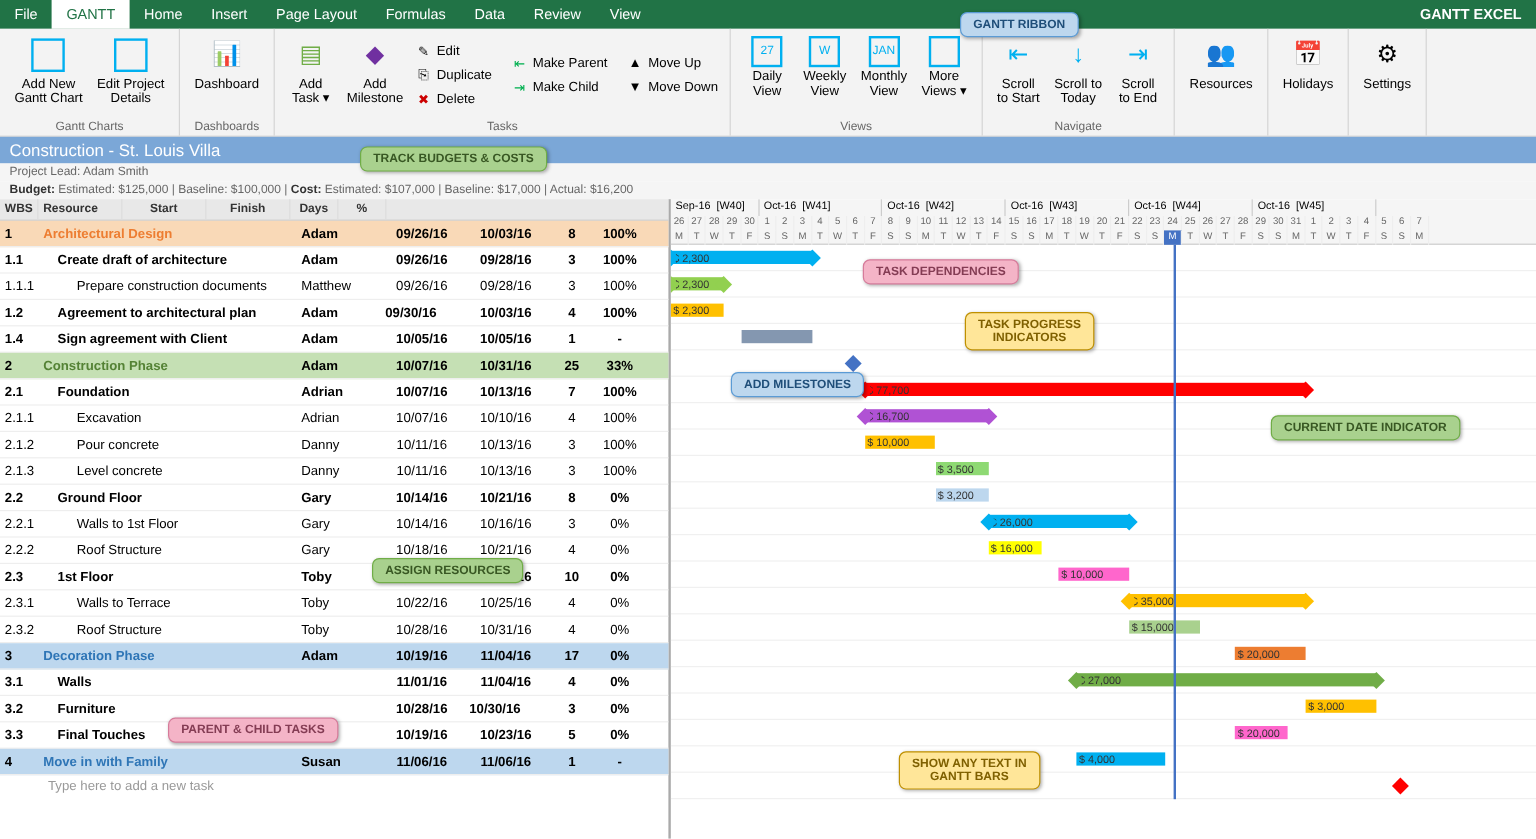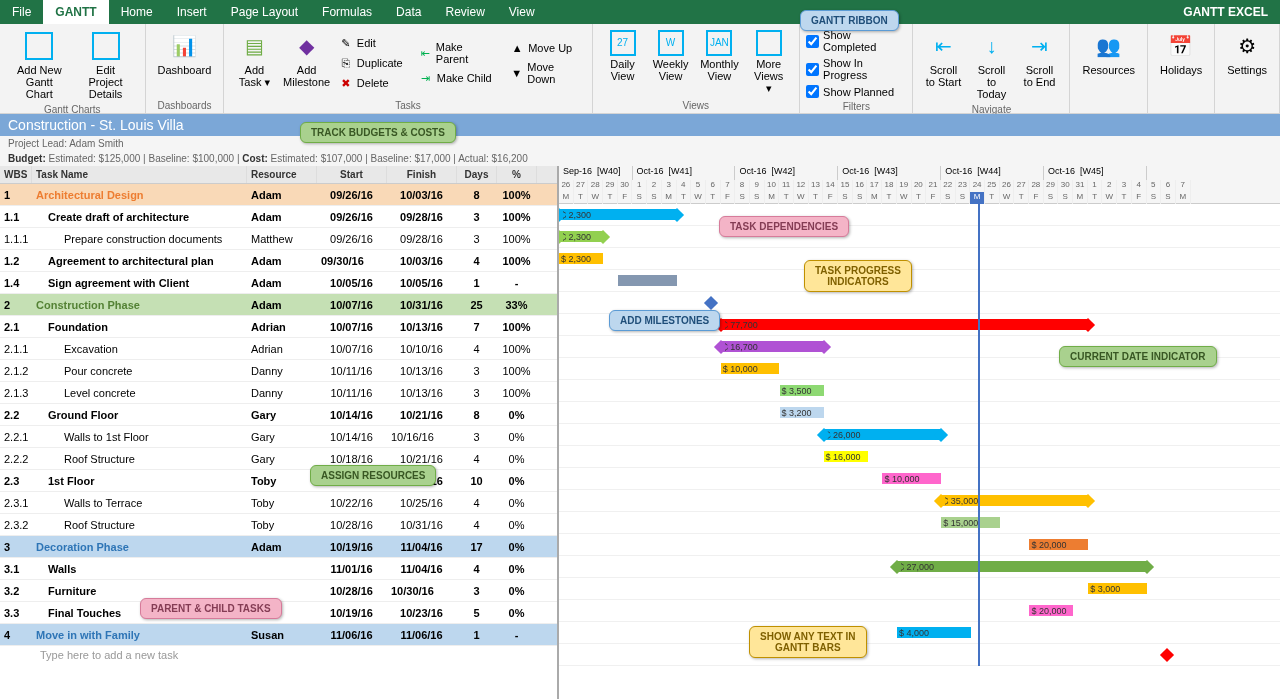--- a/index.html
+++ b/index.html
@@ -1,19 +1,19 @@
 <!DOCTYPE html>
 <html><head>
 <meta charset="utf-8">
 <style>
 *{box-sizing:border-box;margin:0;padding:0;font-family:'Segoe UI',Tahoma,sans-serif}
 body{background:#fff;font-size:11px;overflow:hidden;width:1280px;height:699px}
 .menubar{background:#217346;color:#fff;height:24px;display:flex;align-items:center;font-size:12px}
 .menubar .tab{padding:0 12px;height:24px;display:flex;align-items:center;cursor:pointer}
-.menubar .tab.active{background:#fff;color:#217346;font-weight:700}
+.menubar .tab.active{background:#fff;color:#217346;font-weight:400}
 .menubar .spacer{flex:1}
 .menubar .app-name{padding:0 12px;font-weight:600}
 .ribbon{background:#f3f3f3;border-bottom:1px solid #d4d4d4;height:90px;display:flex;position:relative}
 .ribbon-group{border-right:1px solid #d4d4d4;display:flex;flex-direction:column;padding:4px 6px 0}
 .ribbon-group .buttons{display:flex;flex:1}
 .ribbon-group .label{text-align:center;font-size:10px;color:#666;padding:2px 0}
 .rbtn{display:flex;flex-direction:column;align-items:center;padding:2px 6px;cursor:pointer;text-align:center;font-size:11px;line-height:12px;min-width:48px}
 .rbtn .ico{width:32px;height:32px;margin-bottom:2px;display:flex;align-items:center;justify-content:center;font-size:20px}
 .rbtn-sm{display:flex;align-items:center;padding:2px 4px;cursor:pointer;font-size:11px;gap:4px}
 .rbtn-sm .ico-sm{width:14px;height:14px;display:inline-flex;align-items:center;justify-content:center}
@@ -181,39 +181,20 @@
       <div class="rbtn">
           <div class="ico" style="border:2px solid #00b0f0;width:26px;height:26px"></div>
           <span style="white-space:pre-line">More
 Views ▾</span>
         </div>
     </div>
     <div class="label">Views</div>
   </div>
   <div class="ribbon-group">
     <div class="buttons">
-        <div class="vstack">
-      <label class="chk">
-            <input type="checkbox" checked="" style="">
-            <span>Show Completed</span>
-          </label>
-      <label class="chk">
-            <input type="checkbox" checked="" style="">
-            <span>Show In Progress</span>
-          </label>
-      <label class="chk">
-            <input type="checkbox" checked="" style="">
-            <span>Show Planned</span>
-          </label>
-    </div>
-      </div>
-    <div class="label">Filters</div>
-  </div>
-  <div class="ribbon-group">
-    <div class="buttons">
       <div class="rbtn">
           <div class="ico" style="color:#00b0f0">⇤</div>
           <span style="white-space:pre-line">Scroll
 to Start</span>
         </div>
       <div class="rbtn">
           <div class="ico" style="color:#00b0f0">↓</div>
           <span style="white-space:pre-line">Scroll to
 Today</span>
         </div>
@@ -261,21 +242,20 @@
 </div>
 <div class="meta"><span>Project Lead:</span> <span>Adam Smith</span></div>
 <div class="meta">
   <b>Budget:</b> <span>Estimated:</span> <span>$125,000</span> | <span>Baseline:</span> <span>$100,000</span> | <b>Cost:</b> <span>Estimated:</span> <span>$107,000</span> | <span>Baseline:</span> <span>$17,000</span> | <span>Actual:</span> <span>$16,200</span>
 </div>
 
 <div class="main">
   <div class="left">
     <div class="hdr-row">
       <div class="hdr-cell c-wbs">WBS</div>
-      <div class="hdr-cell c-task">Task Name</div>
       <div class="hdr-cell c-res">Resource</div>
       <div class="hdr-cell c-start">Start</div>
       <div class="hdr-cell c-finish">Finish</div>
       <div class="hdr-cell c-days">Days</div>
       <div class="hdr-cell c-pct">%</div>
     </div>
     <div id="task-rows">
         <div class="data-row level0 ">
     <div class="cell c-wbs">1</div>
     <div class="cell c-task  orange-text">Architectural Design</div>
@@ -373,21 +353,21 @@
     <div class="cell c-start" style="text-align:center">10/14/16</div>
     <div class="cell c-finish" style="text-align:center">10/21/16</div>
     <div class="cell c-days" style="text-align:center">8</div>
     <div class="cell c-pct" style="text-align:center">0%</div>
   </div>
         <div class="data-row ">
     <div class="cell c-wbs">2.2.1</div>
     <div class="cell c-task indent2 ">Walls to 1st Floor</div>
     <div class="cell c-res">Gary</div>
     <div class="cell c-start" style="text-align:center">10/14/16</div>
-    <div class="cell c-finish" style="text-align:left">10/16/16</div>
+    <div class="cell c-finish" style="text-align:center">10/16/16</div>
     <div class="cell c-days" style="text-align:center">3</div>
     <div class="cell c-pct" style="text-align:center">0%</div>
   </div>
         <div class="data-row ">
     <div class="cell c-wbs">2.2.2</div>
     <div class="cell c-task indent2 ">Roof Structure</div>
     <div class="cell c-res">Gary</div>
     <div class="cell c-start" style="text-align:center">10/18/16</div>
     <div class="cell c-finish" style="text-align:center">10/21/16</div>
     <div class="cell c-days" style="text-align:center">4</div>

